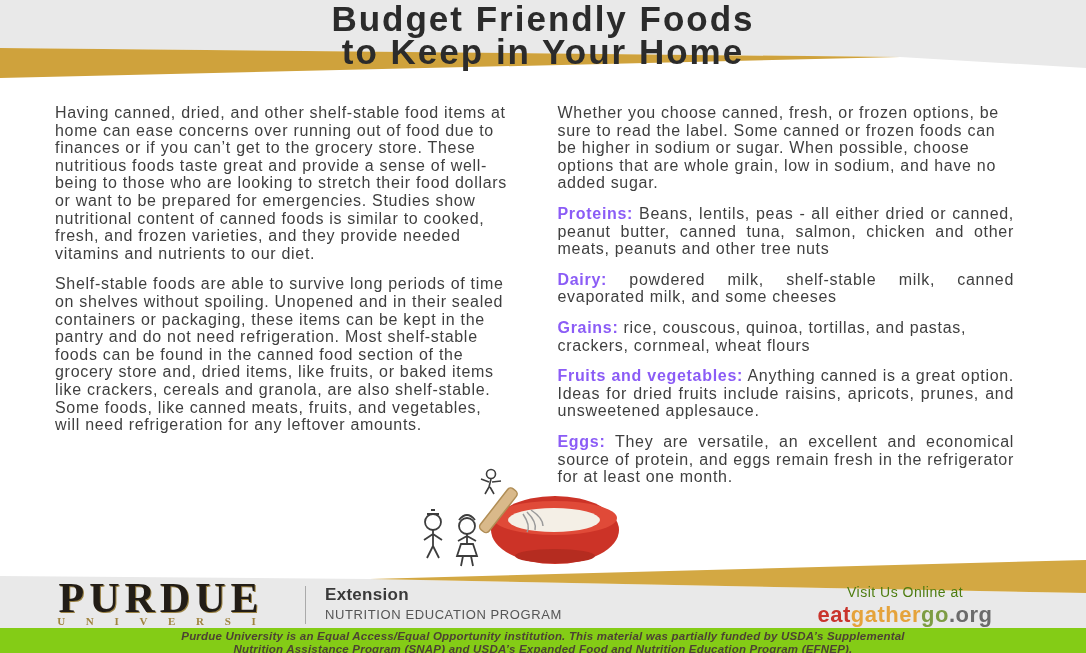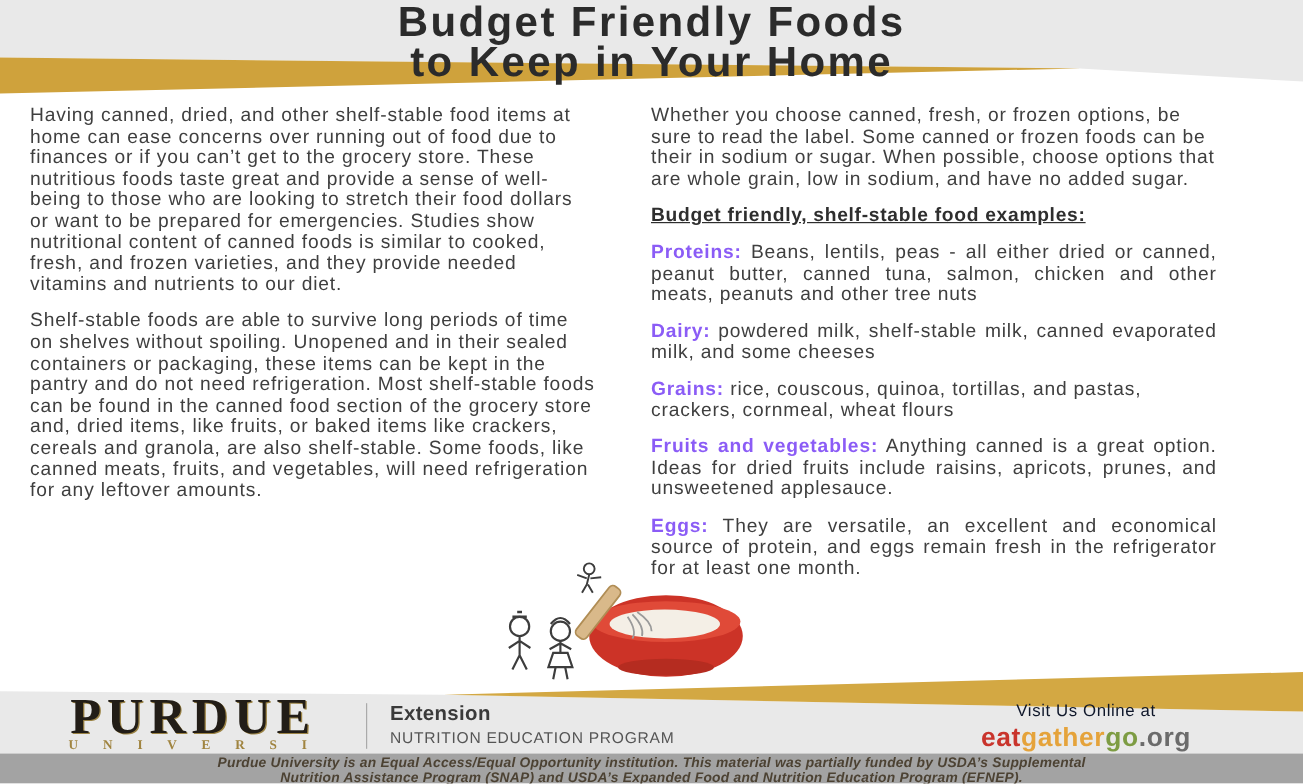--- a/index.html
+++ b/index.html
@@ -19,22 +19,22 @@
     position: absolute; top: 2px; left: 0; width: 1086px;
     text-align: center; z-index: 3;
   }
   .title-line {
     font-size: 35px; font-weight: 800; letter-spacing: 2px;
     color: #2b2b2b; line-height: 33px;
   }
 
   
   .content {
-    position: absolute; top: 88px; left: 0; width: 1086px;
-    display: flex; gap: 46px; padding: 0 72px 0 25px; z-index: 2;
+    position: absolute; top: 104px; left: 0; width: 1086px;
+    display: flex; gap: 46px; padding: 0 72px 0 55px; z-index: 2;
   }
   .col { flex: 1; font-size: 16px; line-height: 17.6px; letter-spacing: 0.7px; color: #3f3f3f; }
   .col p { margin-bottom: 13px; }
   .col .justify { text-align: justify; }
   .examples-heading {
     font-weight: bold; text-decoration: underline; color: #2e2e2e;
     margin-bottom: 13px; letter-spacing: 0.6px;
   }
   .cat b { color: #8b5cf6; }
 
@@ -54,26 +54,26 @@
   .purdue-sub {
     font-family: "Liberation Serif", serif; font-weight: bold;
     font-size: 11px; letter-spacing: 9px; color: #a08440; margin-top: 1px;
   }
   .footer-divider { position: absolute; left: 305px; top: 8px; width: 1px; height: 38px; background: #aaaaaa; }
   .program-block { position: absolute; left: 325px; top: 7px; }
   .program-line1 { font-size: 17px; font-weight: bold; color: #3a3a3a; letter-spacing: 0.3px; }
   .program-line2 { font-size: 13px; color: #555555; letter-spacing: 0.6px; margin-top: 2px; text-align: center; }
 
   .visit-block { position: absolute; left: 790px; top: 6px; width: 230px; text-align: center; }
-  .visit-label { font-size: 14px; color: #0f172a; letter-spacing: 0.5px; }
+  .visit-label { font-size: 14px; color: #4d7c0f; letter-spacing: 0.5px; }
   .visit-url { font-size: 22px; font-weight: bold; letter-spacing: 0.5px; margin-top: 2px; cursor: pointer; }
 
   .disclaimer {
     position: absolute; left: 0; top: 628px; width: 1086px; height: 25px;
-    background: #a3a3a3; z-index: 5; text-align: center;
+    background: #84cc16; z-index: 5; text-align: center;
     font-style: italic; font-weight: bold; font-size: 11.5px; line-height: 12.5px;
     color: #4c4233; padding-top: 2px; letter-spacing: 0.2px;
   }
 </style>
 </head>
 <body>
 
 <div class="page">
 
   <svg class="header-band" width="1086" height="95" viewBox="0 0 1086 95">
@@ -85,22 +85,21 @@
     <div class="title-line">Budget Friendly Foods</div>
     <div class="title-line">to Keep in Your Home</div>
   </div>
 
   <div class="content">
     <div class="col">
       <p>Having canned, dried, and other shelf-stable food items at home can ease concerns over running out of food due to finances or if you can’t get to the grocery store. These nutritious foods taste great and provide a sense of well-being to those who are looking to stretch their food dollars or want to be prepared for emergencies. Studies show nutritional content of canned foods is similar to cooked, fresh, and frozen varieties, and they provide needed vitamins and nutrients to our diet.</p>
       <p>Shelf-stable foods are able to survive long periods of time on shelves without spoiling. Unopened and in their sealed containers or packaging, these items can be kept in the pantry and do not need refrigeration. Most shelf-stable foods can be found in the canned food section of the grocery store and, dried items, like fruits, or baked items like crackers, cereals and granola, are also shelf-stable. Some foods, like canned meats, fruits, and vegetables, will need refrigeration for any leftover amounts.</p>
     </div>
     <div class="col">
-      <p>Whether you choose canned, fresh, or frozen options, be sure to read the label. Some canned or frozen foods can be their in sodium or sugar. When possible, choose options that are whole grain, low in sodium, and have no added sugar.</p>
-      <p class="examples-heading">Budget friendly, shelf-stable food examples:</p>
+      <p>Whether you choose canned, fresh, or frozen options, be sure to read the label. Some canned or frozen foods can be higher in sodium or sugar. When possible, choose options that are whole grain, low in sodium, and have no added sugar.</p>
       <p class="cat justify"><b>Proteins:</b><span> Beans, lentils, peas - all either dried or canned, peanut butter, canned tuna, salmon, chicken and other meats, peanuts and other tree nuts</span></p>
       <p class="cat justify"><b>Dairy:</b><span> powdered milk, shelf-stable milk, canned evaporated milk, and some cheeses</span></p>
       <p class="cat"><b>Grains:</b><span> rice, couscous, quinoa, tortillas, and pastas, crackers, cornmeal, wheat flours</span></p>
       <p class="cat justify"><b>Fruits and vegetables:</b><span> Anything canned is a great option. Ideas for dried fruits include raisins, apricots, prunes, and unsweetened applesauce.</span></p>
       <p class="cat justify"><b>Eggs:</b><span> They are versatile, an excellent and economical source of protein, and eggs remain fresh in the refrigerator for at least one month.</span></p>
     </div>
   </div>
 
   <svg class="illus" width="245" height="112" viewBox="0 0 245 112">
 

